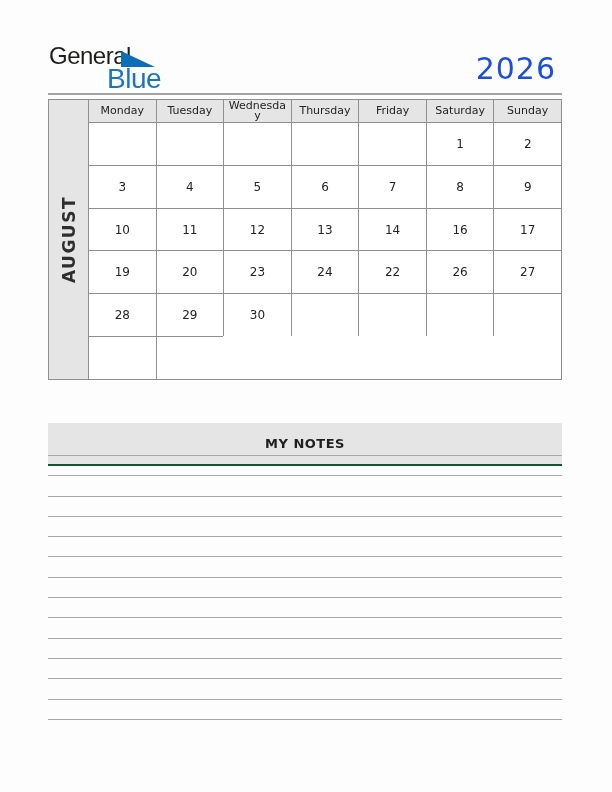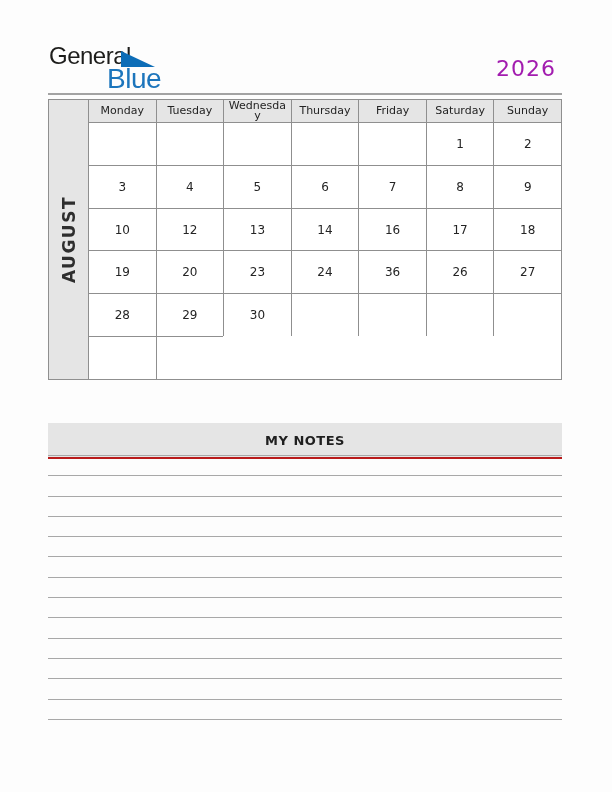--- a/index.html
+++ b/index.html
@@ -36,22 +36,22 @@
     clip-path: polygon(0 0, 100% 100%, 0 100%);
   }
   .logo-blue {
     position: absolute; left: 107px; top: 67px;
     font-family: "Liberation Sans", sans-serif;
     font-size: 28px; line-height: 24px; font-weight: 500;
     letter-spacing: -0.5px; color: var(--accent-blue);
   }
   .year-label {
     position: absolute; right: 56px; top: 54px;
-    font-size: 22px; line-height: 30px;
-    letter-spacing: 1px; color: #a21caf;
+    font-size: 30px; line-height: 30px;
+    letter-spacing: 1px; color: #1d4ed8;
   }
   .header-rule {
     position: absolute; left: 48px; top: 93px;
     width: 514px; height: 0;
     border-top: 2px solid var(--rule-color);
   }
 
   
   .calendar {
     position: absolute; left: 48px; top: 99px;
@@ -85,23 +85,23 @@
   .cal-day {
     border-left: 1px solid var(--grid-border);
     border-top: 1px solid var(--grid-border);
     display: flex; align-items: center; justify-content: center;
     font-size: 12px; color: #242424;
   }
 
   
   .notes-header {
     position: absolute; left: 48px; top: 423px;
-    width: 514px; height: 36px;
+    width: 514px; height: 43px;
     background: var(--header-bg);
-    border-bottom: 2px solid #b91c1c;
+    border-bottom: 2px solid #14532d;
     display: flex; align-items: center; justify-content: center;
     font-size: 13px; font-weight: 700; letter-spacing: 0.5px;
     color: #1f1f1f;
   }
   .notes-lines {
     position: absolute; left: 48px; top: 451px;
     width: 514px;
   }
   .notes-line { height: 20.3px; border-bottom: 1px solid var(--line-color); }
   .notes-line:first-child { height: 5px; }
@@ -149,31 +149,31 @@
     <div class="cal-day">1</div>
     <div class="cal-day">2</div>
     <div class="cal-day">3</div>
     <div class="cal-day">4</div>
     <div class="cal-day">5</div>
     <div class="cal-day">6</div>
     <div class="cal-day">7</div>
     <div class="cal-day">8</div>
     <div class="cal-day">9</div>
     <div class="cal-day">10</div>
+    <div class="cal-day">11</div>
     <div class="cal-day">12</div>
     <div class="cal-day">13</div>
     <div class="cal-day">14</div>
     <div class="cal-day">16</div>
     <div class="cal-day">17</div>
-    <div class="cal-day">18</div>
     <div class="cal-day">19</div>
     <div class="cal-day">20</div>
     <div class="cal-day">23</div>
     <div class="cal-day">24</div>
-    <div class="cal-day">36</div>
+    <div class="cal-day">22</div>
     <div class="cal-day">26</div>
     <div class="cal-day">27</div>
     <div class="cal-day">28</div>
     <div class="cal-day">29</div>
     <div class="cal-day">30</div>
     <div class="cal-day"></div>
     <div class="cal-day"></div>
     <div class="cal-day"></div>
     <div class="cal-day"></div>
     <div class="cal-day"></div>

